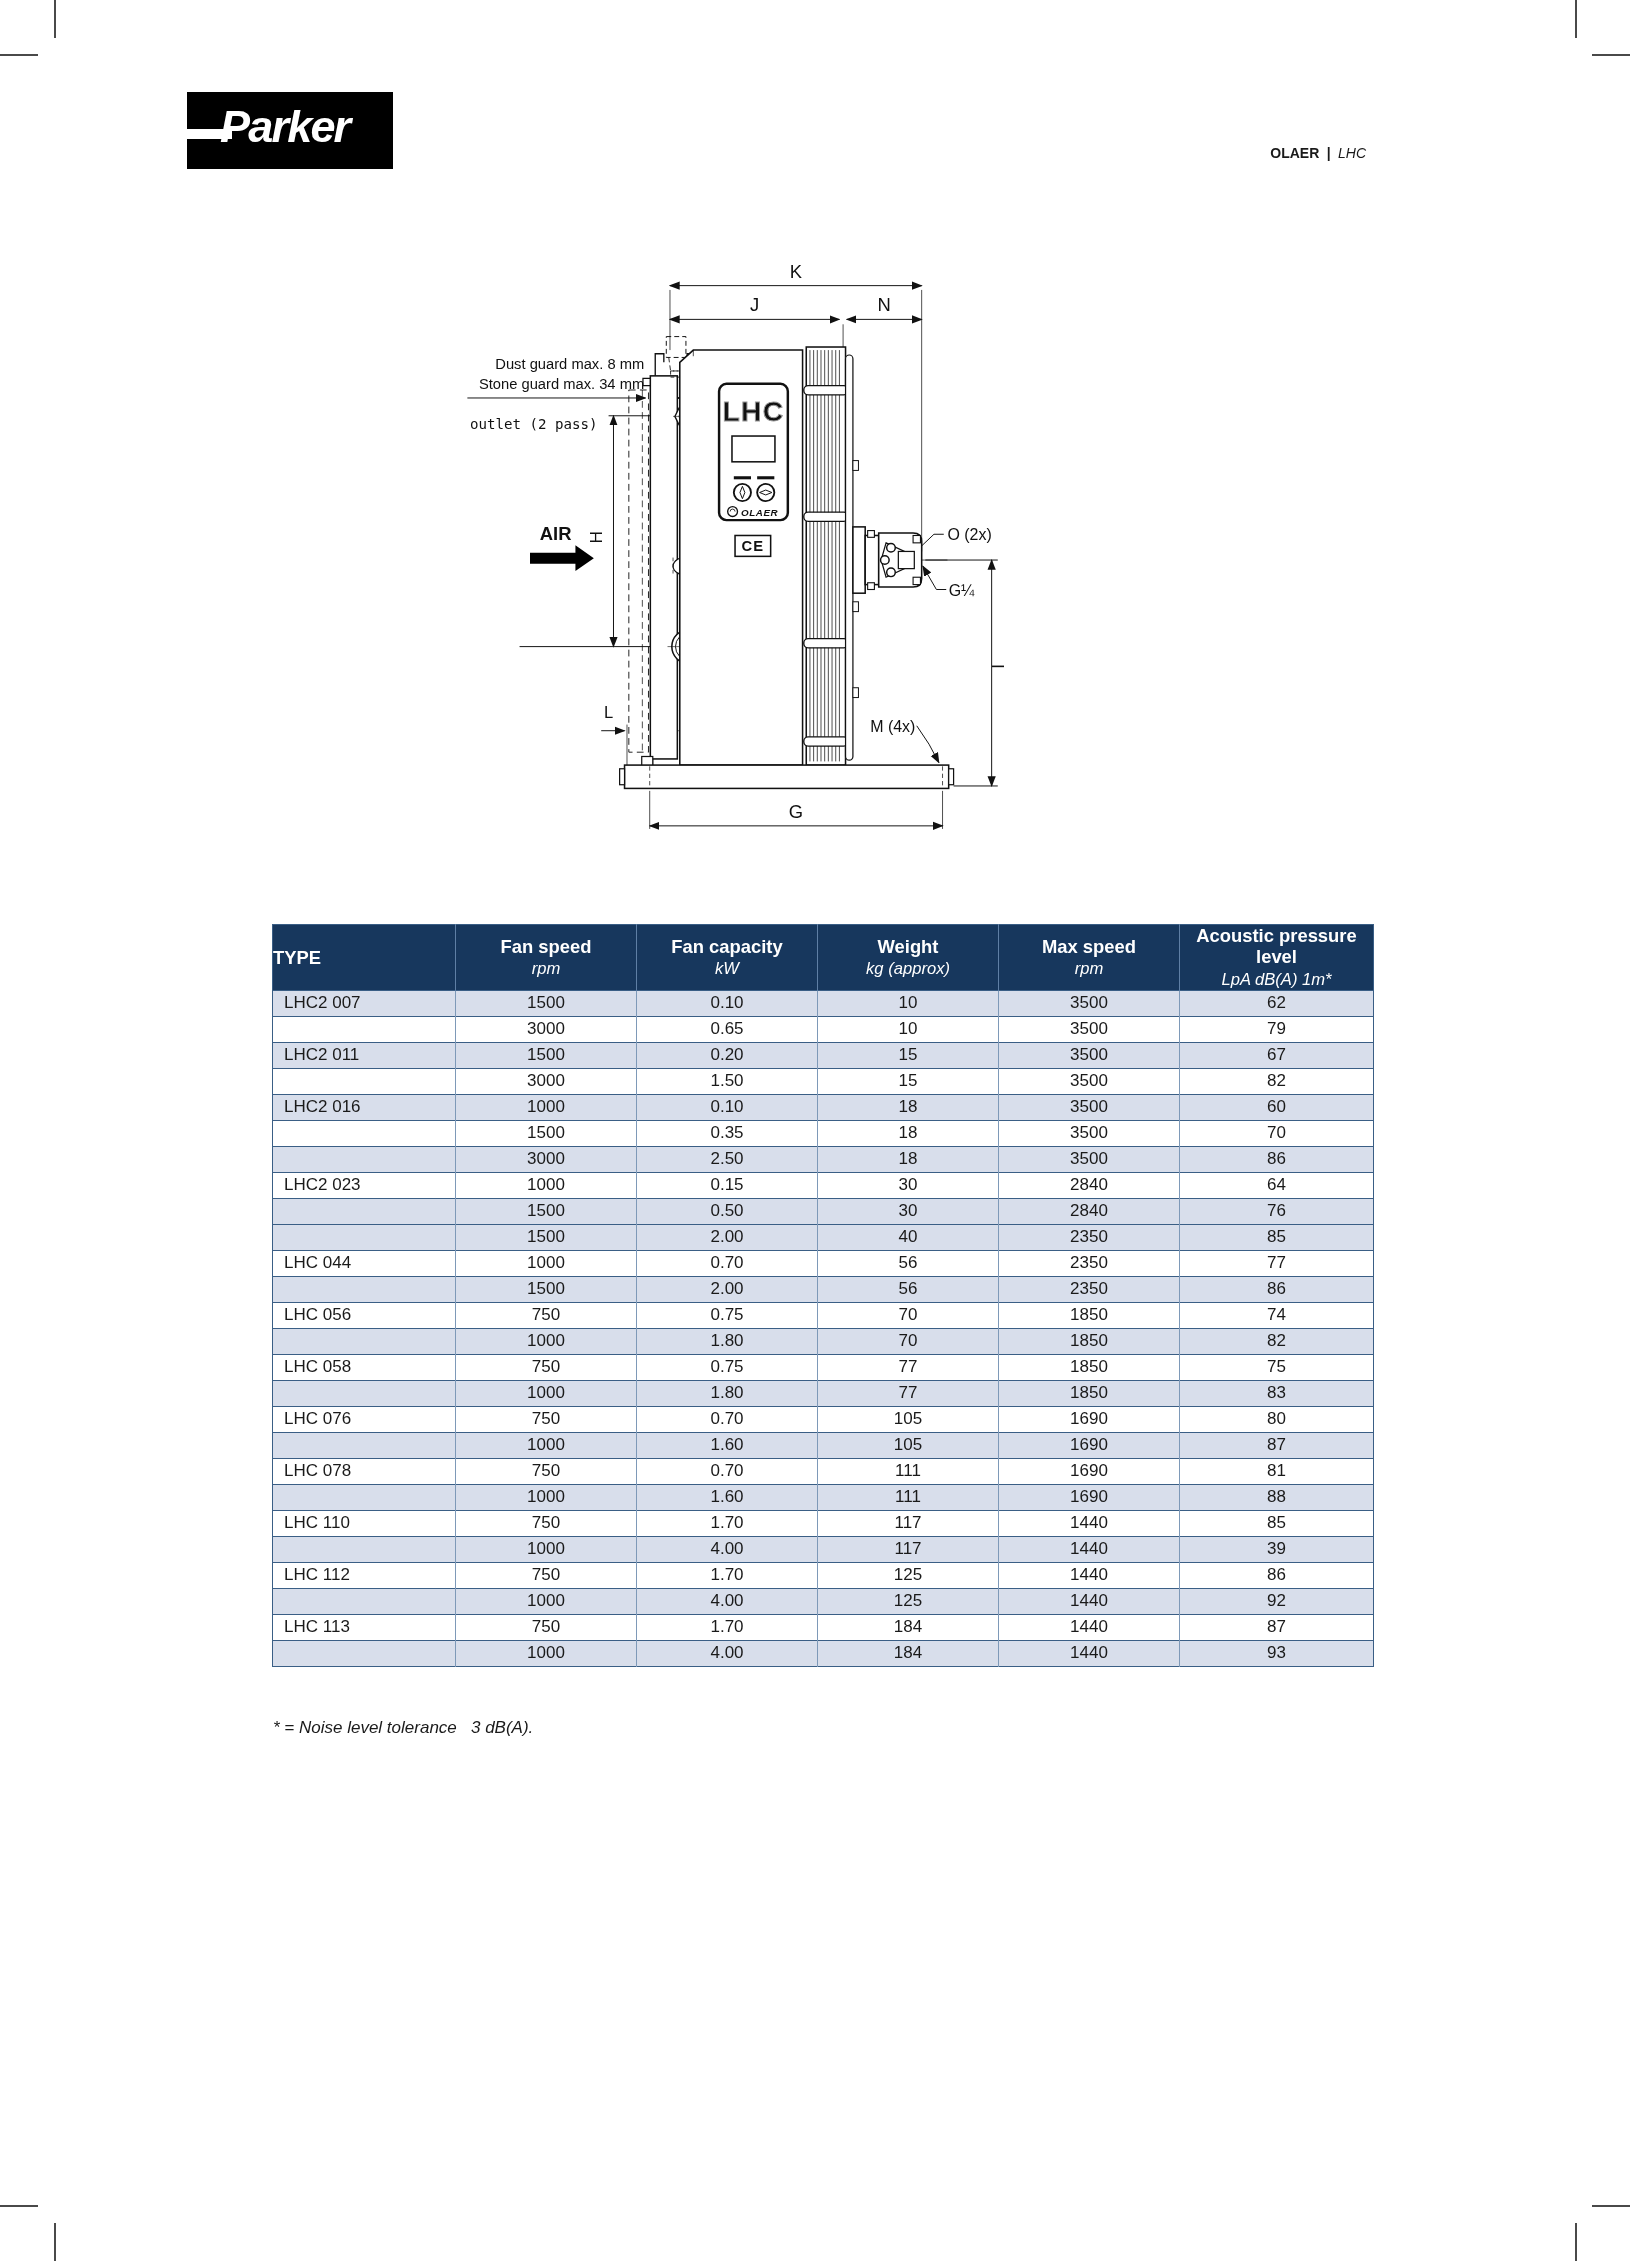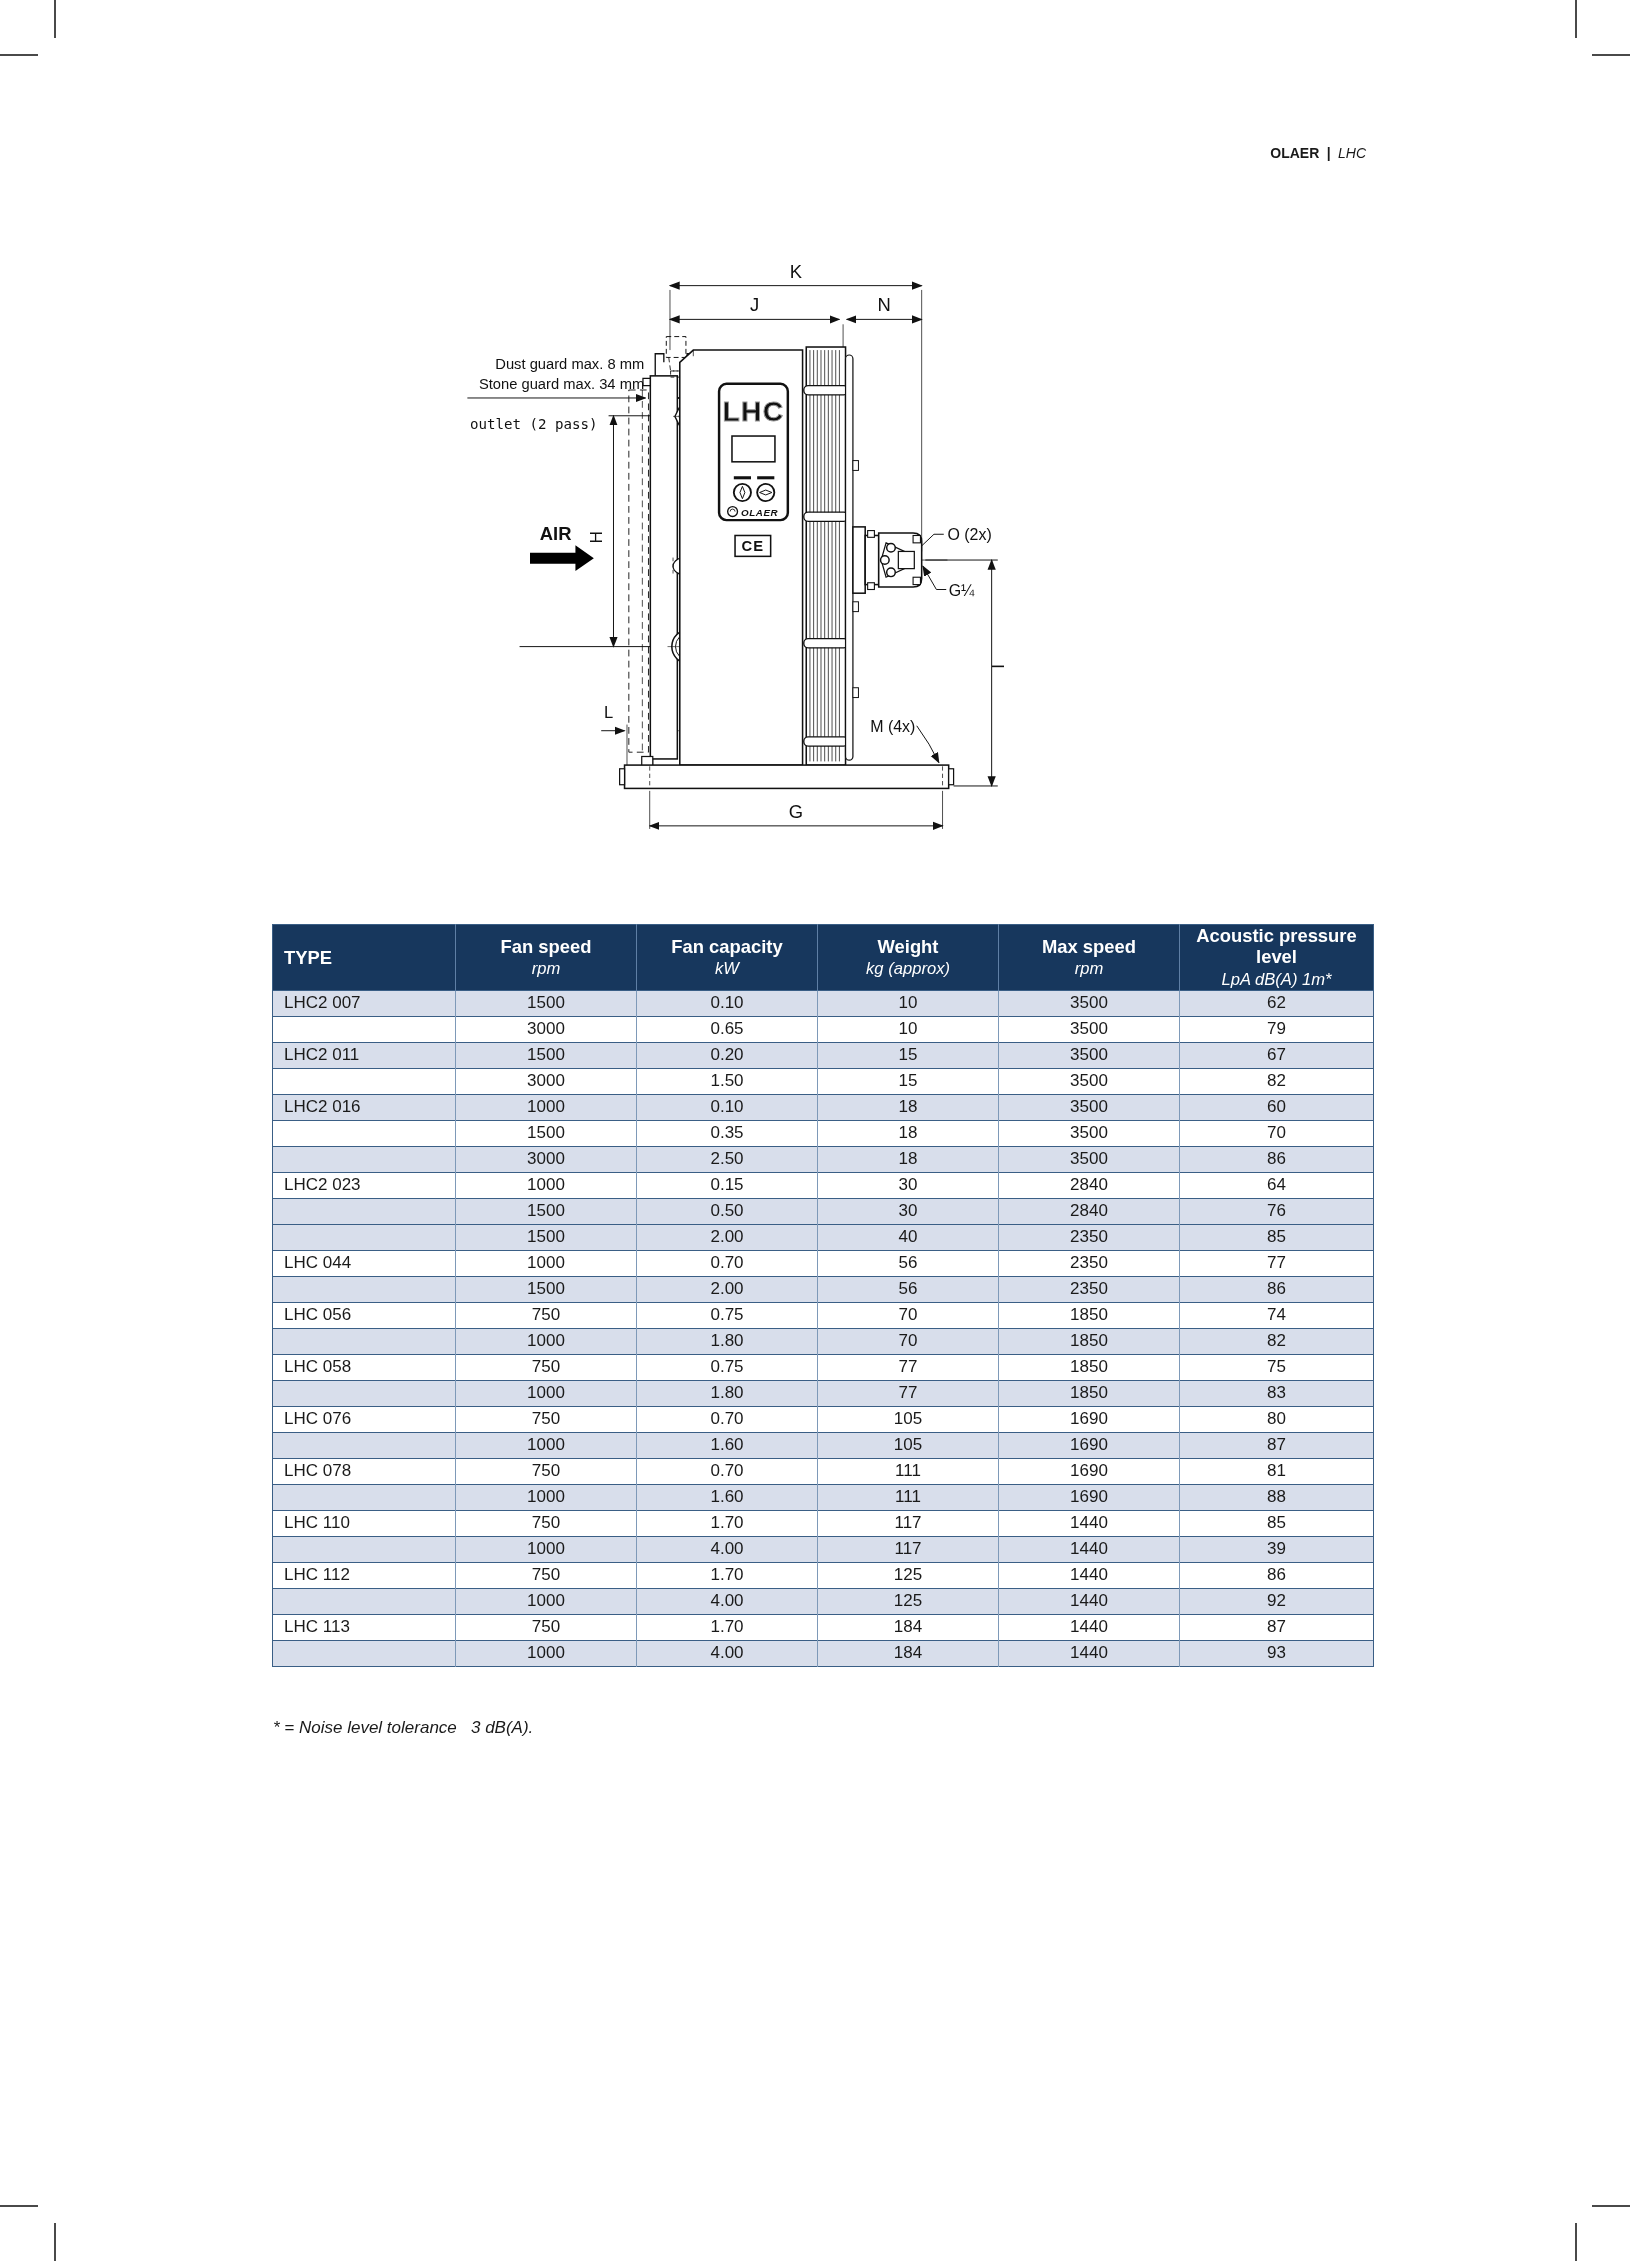--- a/index.html
+++ b/index.html
@@ -28,21 +28,21 @@
   svg text{font-family:"Liberation Sans",sans-serif;fill:#111;}
   svg .mono{font-family:"DejaVu Sans Mono",monospace;}
   
   .spec-table{position:absolute;left:272px;top:924px;width:1099px;border-collapse:collapse;
               table-layout:fixed;font-size:17px;}
   .spec-table th,.spec-table td{padding:0;margin:0;}
   .spec-table{border:1.8px solid var(--grid-h);}
   .spec-table th{background:var(--header-bg);color:#fff;height:58px;text-align:center;
                  vertical-align:middle;border-left:1.2px solid #5F7FA5;}
   .spec-table th:first-child{border-left:none;}
-  .spec-table th.left{text-align:left;padding-left:11px;margin-top:16px;}
+  .spec-table th.left{text-align:left;margin-top:16px;}
   .spec-table .col-label{font-size:18.4px;font-weight:bold;line-height:1.15;}
   .spec-table .col-unit{font-size:16.6px;font-style:italic;font-weight:normal;margin-top:2.5px;}
   .spec-table td{height:25px;text-align:center;border-left:1.2px solid var(--grid-v);
                  border-top:1.2px solid var(--grid-h);background:var(--row-white);}
   .spec-table td:first-child{border-left:none;margin-top:29px;}
   .spec-table td.left{text-align:left;padding-left:11px;}
   .spec-table tr.alt td{background:var(--row-alt);}
   .spec-table col.c1{width:183px;} .spec-table col.c2,.spec-table col.c3,
   .spec-table col.c4,.spec-table col.c5{width:181px;} .spec-table col.c6{width:194px;}
   
@@ -55,20 +55,24 @@
 
   <div class="crop v" style="left:54px;top:0;"></div>
   <div class="crop h" style="left:0;top:54px;"></div>
   <div class="crop v" style="left:1575px;top:0;"></div>
   <div class="crop h" style="left:1592px;top:54px;"></div>
   <div class="crop v" style="left:54px;top:2223px;"></div>
   <div class="crop h" style="left:0;top:2205px;"></div>
   <div class="crop v" style="left:1575px;top:2223px;"></div>
   <div class="crop h" style="left:1592px;top:2205px;"></div>
 
+  <div class="logo">
+    <div class="bar"></div>
+    <div class="word">Parker</div>
+  </div>
 
   <div class="doc-header">
     <span class="brand">OLAER</span><span class="sep">|</span><span class="product">LHC</span>
   </div>
 
   <div class="diagram">
     <svg width="553" height="574" viewBox="0 0 900 935">
       <defs>
         <marker id="ah" viewBox="0 0 10 10" refX="9" refY="5" markerWidth="11" markerHeight="11" orient="auto-start-reverse">
           <path d="M0,1.2 L10,5 L0,8.8 Z" fill="#111"></path>

